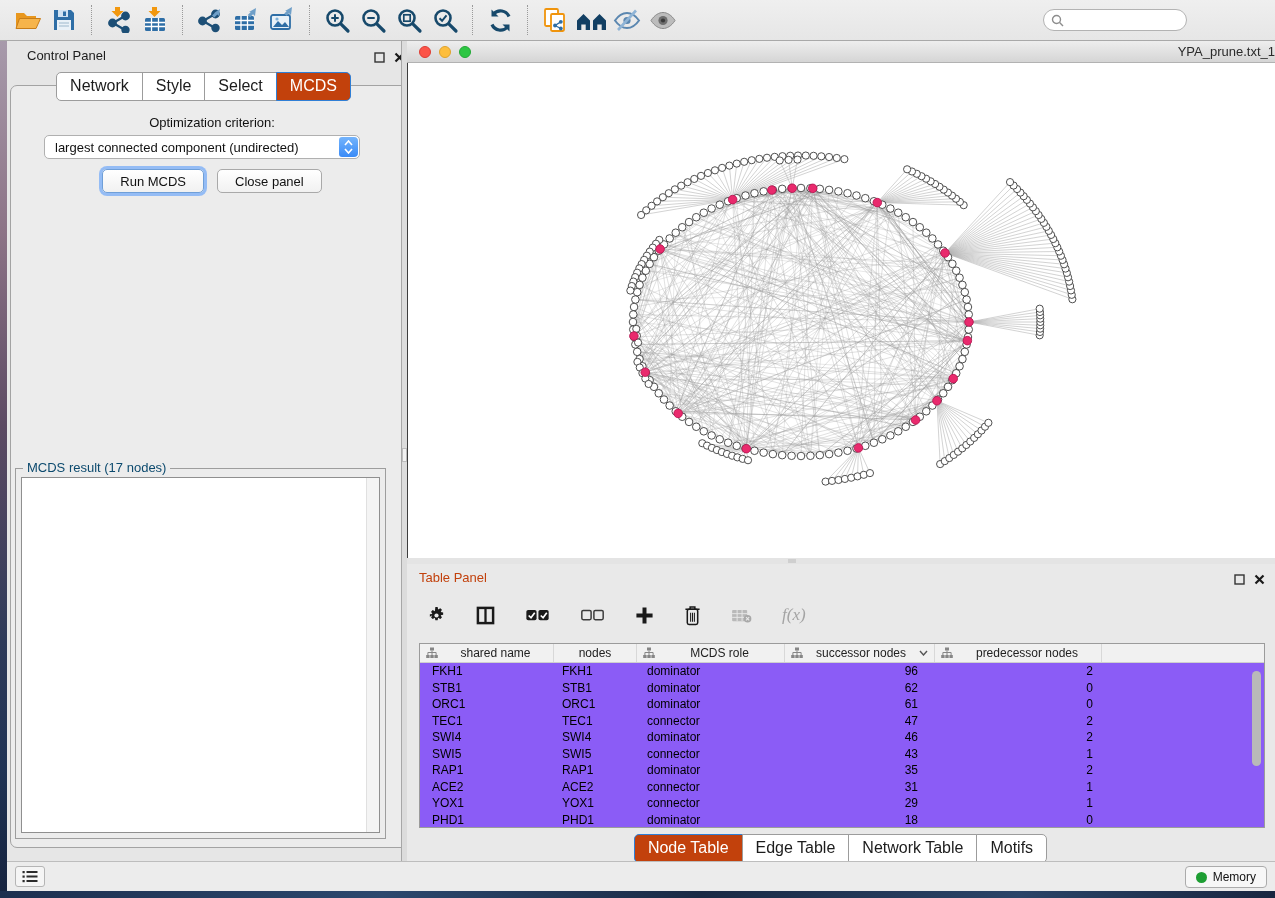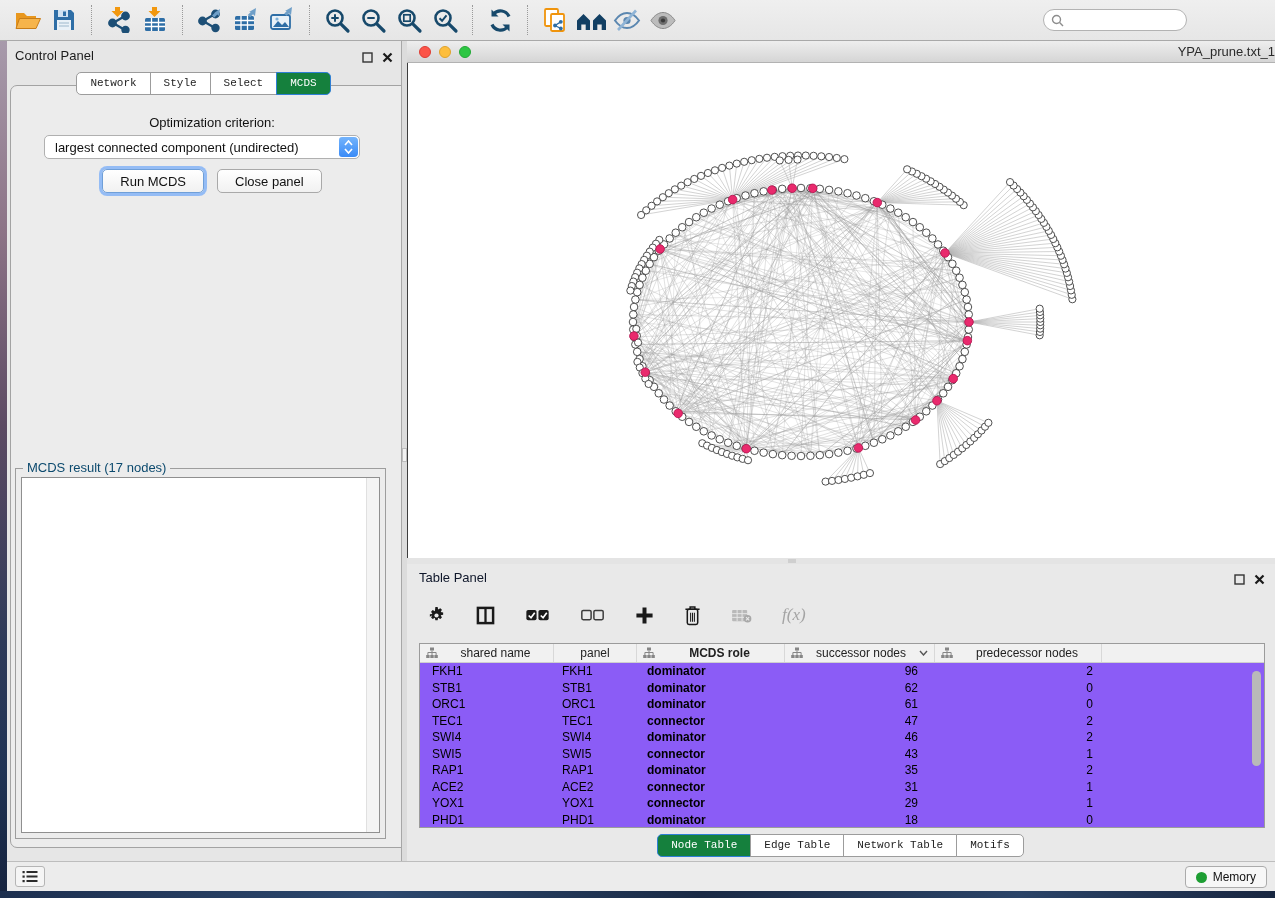--- a/index.html
+++ b/index.html
@@ -17,29 +17,29 @@
     background:linear-gradient(#efefef,#e6e6e6); border-bottom:1px solid #a9a9a9;
     display:flex; align-items:center; padding:0 10px; }
   .tbtn { width:36px; height:34px; display:flex; align-items:center; justify-content:center; flex:0 0 auto; }
   .tb-sep { width:0; height:30px; border-left:1px dotted #9a9a9a; margin:0 9px; flex:0 0 auto; }
   .search-wrap { margin-left:auto; margin-right:78px; width:144px; height:22px; background:#fff;
     border:1px solid #b3b3b3; border-radius:11px; display:flex; align-items:center; padding:0 7px; }
   .search-wrap input { border:none; outline:none; width:110px; font-size:12px; background:transparent; }
 
   
   .control-panel { position:absolute; left:7px; top:41px; width:394px; height:820px; background:#e6e6e6; }
-  .cp-header { position:absolute; left:0; top:0; width:100%; height:26px; }
+  .cp-header { position:absolute; left:12px; top:0; width:100%; height:26px; }
   .cp-title { position:absolute; left:8px; top:7px; font-size:13px; color:#1c1c1c; }
   .win-icons { position:absolute; right:8px; top:8px; display:flex; gap:9px; align-items:center; }
   .cp-tabs { position:absolute; left:0; top:31px; width:100%; display:flex; justify-content:center; z-index:2; }
   .tab { padding:4px 13px 5px; background:#fff; border:1px solid #9c9c9c; margin-left:-1px;
-    font-size:11px; color:#1c1c1c; cursor:default; white-space:nowrap;font-family:Liberation Mono, monospace; }
+    font-size:16px; color:#1c1c1c; cursor:default; white-space:nowrap; }
   .tab:first-child { border-radius:5px 0 0 5px; }
   .tab:last-child { border-radius:0 5px 5px 0; }
-  .tab.active { background:#15803d; border-color:#2f7fd6; color:#fff; }
+  .tab.active { background:#c2410c; border-color:#2f7fd6; color:#fff; }
   .cp-body { position:absolute; left:3px; top:44px; width:404px; height:763px;
     background:#ececec; border:1px solid #a3a3a3; border-radius:7px; }
   .opt-label { position:absolute; top:29px; width:100%; text-align:center; font-size:13px; color:#111; }
   .opt-select { position:absolute; left:33px; top:49px; width:316px; height:24px; background:#fff;
     border:1px solid #b0b0b0; border-radius:5px; font-size:13px; color:#111;
     display:flex; align-items:center; padding-left:10px; }
   .opt-stepper { position:absolute; right:1px; top:1px; bottom:1px; width:19px; border-radius:3px 4px 4px 3px;
     background:linear-gradient(#74b4fc,#3a8bf7); display:flex; flex-direction:column;
     align-items:center; justify-content:center; gap:2px; }
   .btn-row { position:absolute; left:0; top:83px; width:100%; display:flex; justify-content:center; gap:13px; }
@@ -68,30 +68,30 @@
   .light.red { background:#fc5549; border:1px solid #dd3d34; }
   .light.yellow { background:#fdbe3d; border:1px solid #dfa32c; }
   .light.green { background:#2dc643; border:1px solid #23a836; }
   .net-title { position:absolute; left:0; top:3px; width:100%; text-align:right; font-size:13px; color:#2a2a2a; }
   .net-canvas { position:absolute; left:407px; top:63px; width:868px; height:495px; background:#fff;
     border-left:1px solid #3d3d3d; }
   .net-canvas svg { display:block; }
 
   
   .table-panel { position:absolute; left:407px; top:564px; width:868px; height:297px; background:#e9e9e9; }
-  .tp-title { position:absolute; left:12px; top:6px; font-size:13px; color:#0f172a; }
+  .tp-title { position:absolute; left:12px; top:6px; font-size:13px; color:#c2410c; }
   .tp-toolbar { position:absolute; left:20px; top:34px; height:34px; display:flex; align-items:center; gap:30px; }
   .tp-tool { display:flex; align-items:center; justify-content:center; }
   .fx-label { font-family:"Liberation Serif",serif; font-style:italic; font-size:17px; color:#a4a4a4; }
   .ttable { position:absolute; left:12px; top:79px; width:846px; height:185px; background:#8b5cf6; border:1px solid #9b9b9b; overflow:hidden; }
   .thead { display:flex; height:19px; background:#f1f1f1; border-bottom:1px solid #cfcfcf; }
   .th { display:flex; align-items:center; font-size:12px; color:#222; border-right:1px solid #d8d8d8; position:relative; }
   .th .col-ic { margin-left:6px; }
   .th .lbl { flex:1; text-align:center; padding:0 4px; }
-  .tc1 { width:134px; } .tc2 { width:83px; } .tc3 { width:148px;font-weight:bold; } .tc4 { width:150px; } .tc5 { width:167px; }
+  .tc1 { width:134px; } .tc2 { width:83px; } .tc3 { width:148px; } .tc4 { width:150px; } .tc5 { width:167px; }
   .trow { display:flex; height:16.5px; align-items:center; }
   .tc { font-size:12px; color:#000; overflow:hidden; white-space:nowrap; }
   .tc.tc1 { padding-left:12px; } .tc.tc2 { padding-left:8px; } .tc.tc3 { padding-left:10px; }
   .tc.tc4 { text-align:right; padding-right:17px; } .tc.tc5 { text-align:right; padding-right:9px; }
   .tscroll { position:absolute; right:3px; top:27px; width:9px; height:95px; border-radius:5px; background:#b9b9b9; }
   .tp-tabs { position:absolute; left:0; top:270px; width:100%; display:flex; justify-content:center; }
 
   
   .statusbar { position:absolute; left:7px; top:861px; width:1268px; height:30px; background:#ececec; border-top:1px solid #bdbdbd;text-decoration:underline; }
   .menu-btn { position:absolute; left:8px; top:4px; width:30px; height:21px; background:#f5f5f5;
@@ -1235,21 +1235,21 @@
                 <rect x="4" y="0.5" width="4" height="3"></rect>
                 <rect x="0.2" y="8" width="3.4" height="3"></rect>
                 <rect x="4.3" y="8" width="3.4" height="3"></rect>
                 <rect x="8.4" y="8" width="3.4" height="3"></rect>
               </g>
               <path d="M6 3.5v2M1.9 8V5.5h8.2V8M6 5.5V8" stroke="#868686" fill="none"></path>
             </svg>
           <span class="lbl">shared name</span>
         </div>
         <div class="th tc2">
-          <span class="lbl">panel</span>
+          <span class="lbl">nodes</span>
         </div>
         <div class="th tc3">
           <svg class="col-ic" width="12" height="12" viewBox="0 0 12 12">
               <g fill="#868686">
                 <rect x="4" y="0.5" width="4" height="3"></rect>
                 <rect x="0.2" y="8" width="3.4" height="3"></rect>
                 <rect x="4.3" y="8" width="3.4" height="3"></rect>
                 <rect x="8.4" y="8" width="3.4" height="3"></rect>
               </g>
               <path d="M6 3.5v2M1.9 8V5.5h8.2V8M6 5.5V8" stroke="#868686" fill="none"></path>

